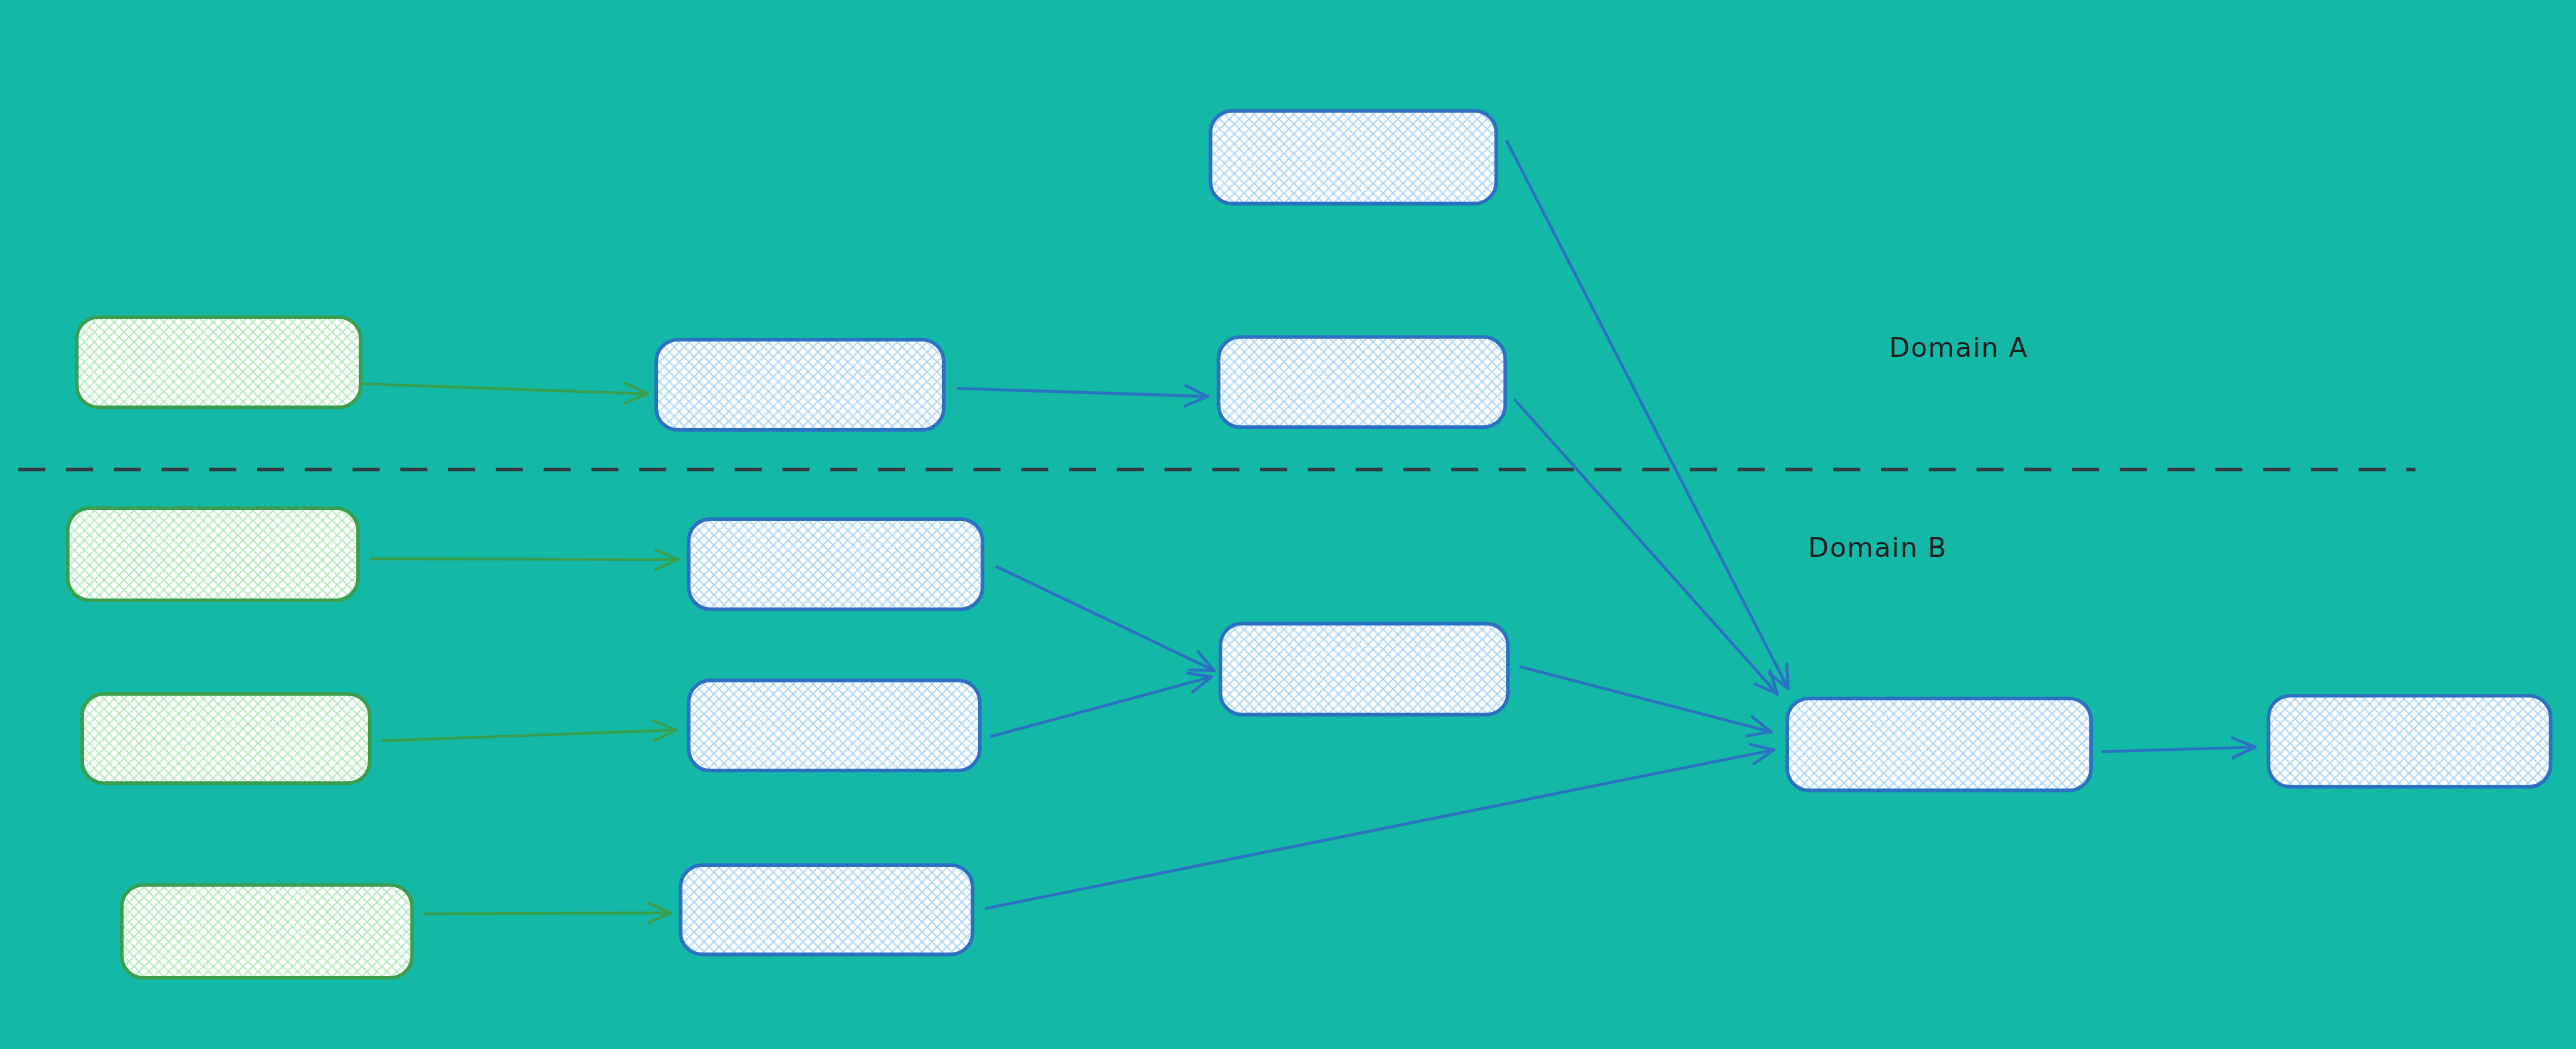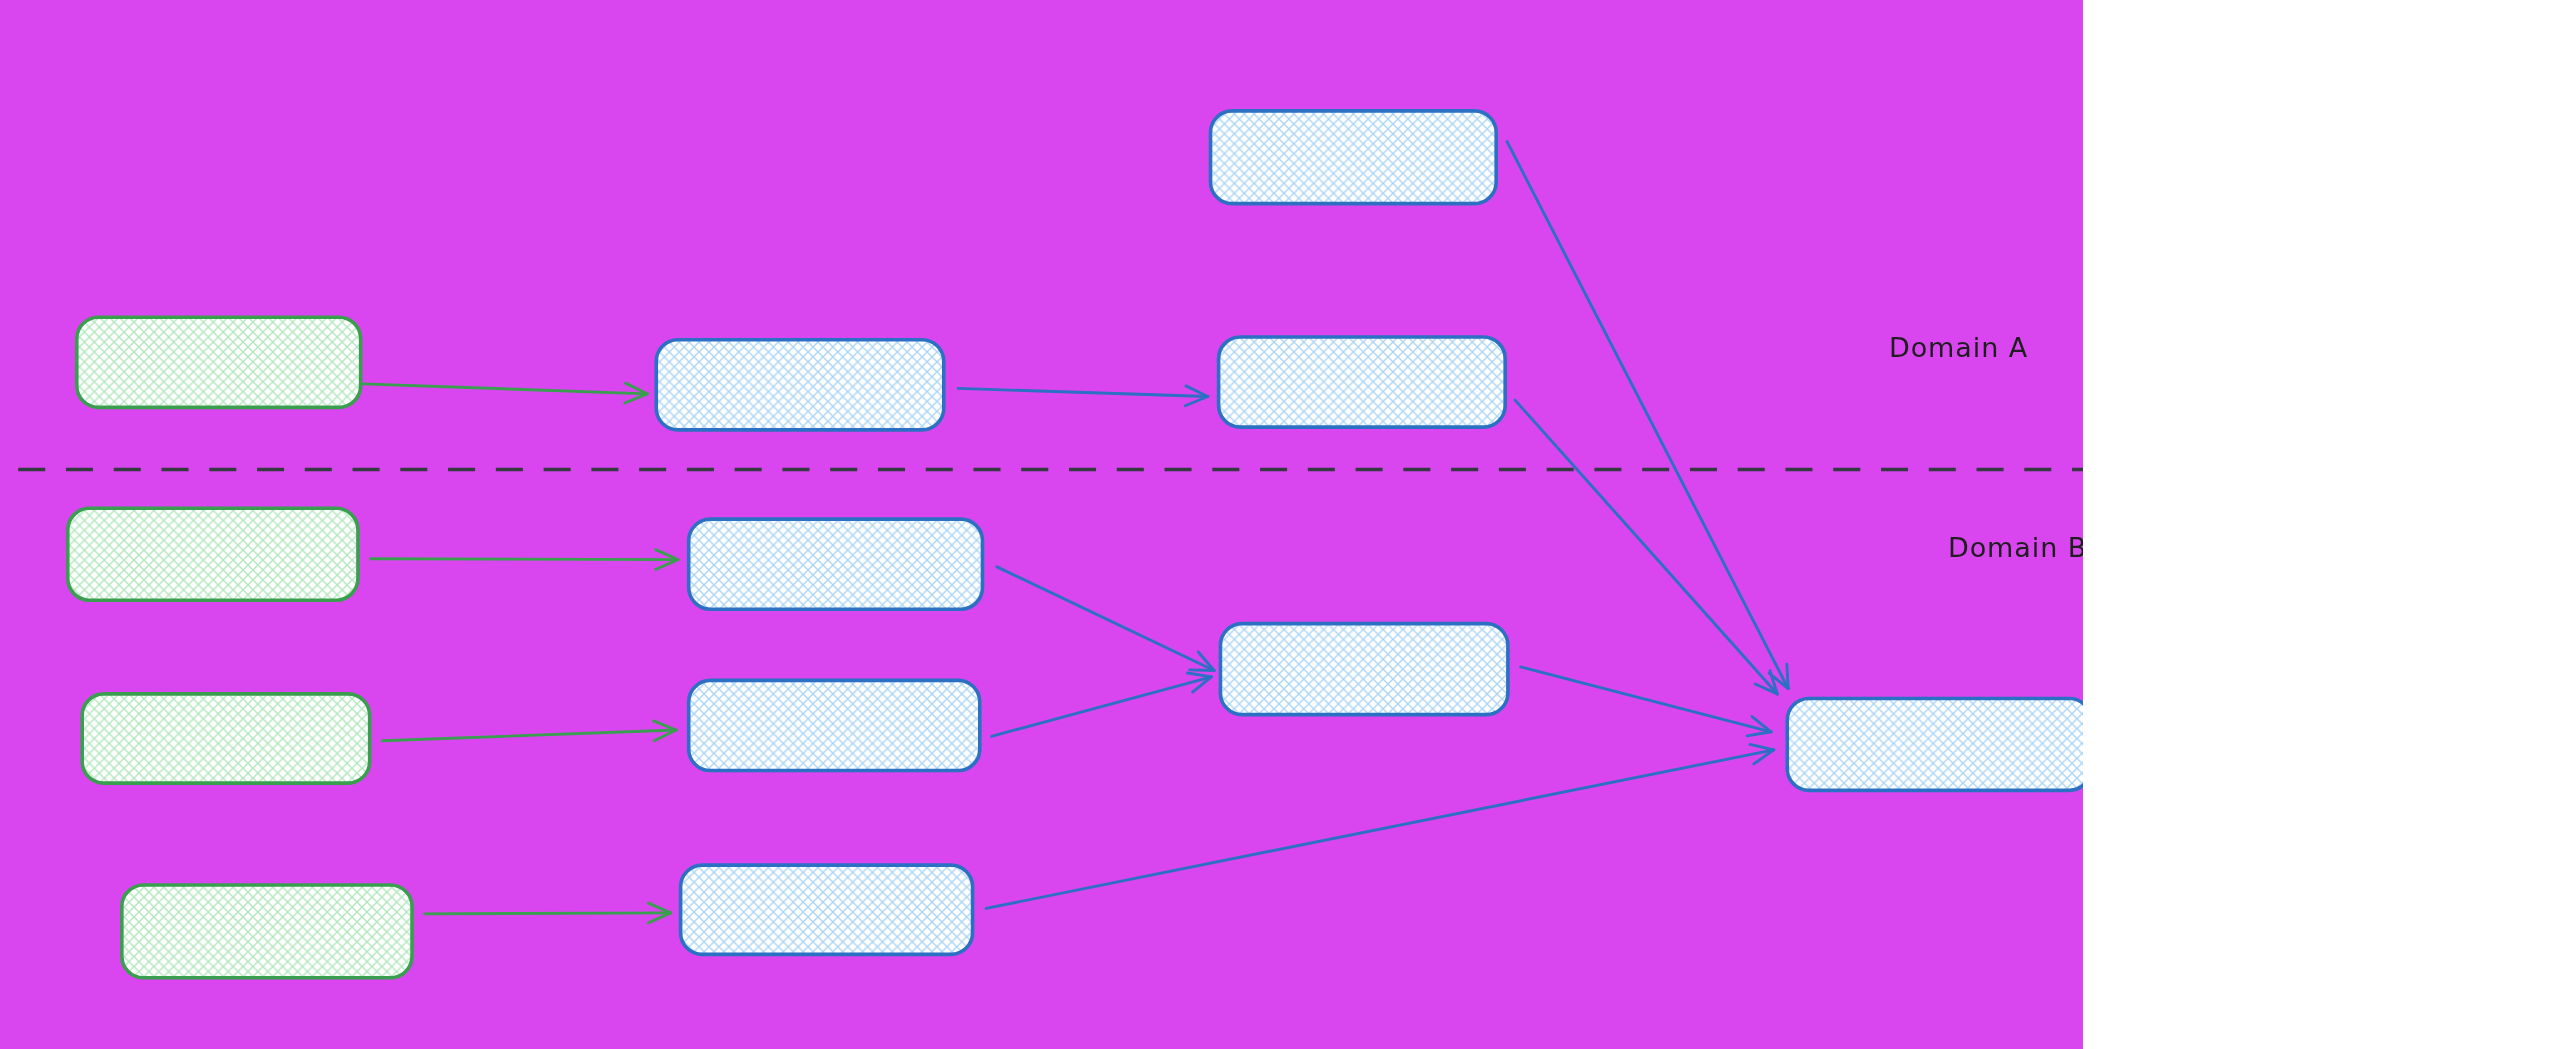--- a/index.html
+++ b/index.html
@@ -2,43 +2,43 @@
 <html style="font-size:14.4px"><head>
 <meta charset="utf-8">
 <style>
   html, body {
     margin: 0;
     padding: 0;
     background: #ffffff;
   }
   .canvas {
     position: relative;
-    width: 2083px;
+    width: 2576px;
     height: 1049px;
-    background: #d946ef;
+    background: #14b8a6;
     overflow: hidden;
     font-family: "DejaVu Sans", sans-serif;
   }
   #diagram {
     position: absolute;
     left: 0;
     top: 0;
   }
   .domain-label {
     position: absolute;
     font-family: "DejaVu Sans", sans-serif;
     font-size: 27px;
     font-weight: 500;
     letter-spacing: 0.9px;
     color: #1e1e1e;
     white-space: nowrap;
     user-select: none;
   }
   #label-domain-a { left: 1889px; top: 332px; }
-  #label-domain-b { left: 1948px; top: 532px; }
+  #label-domain-b { left: 1808px; top: 532px; }
 </style>
 </head>
 <body>
 
 <div class="canvas">
   <svg id="diagram" width="2576" height="1049" viewBox="0 0 2858 1164" xmlns="http://www.w3.org/2000/svg">
       <defs>
         <pattern id="hatch-blue" patternUnits="userSpaceOnUse" width="11" height="11">
           <rect width="11" height="11" fill="#ffffff"></rect>
           <path d="M0 0 L11 11 M-2 9 L2 13 M9 -2 L13 2" stroke="#a9d4f5" stroke-width="1.5" fill="none"></path>

